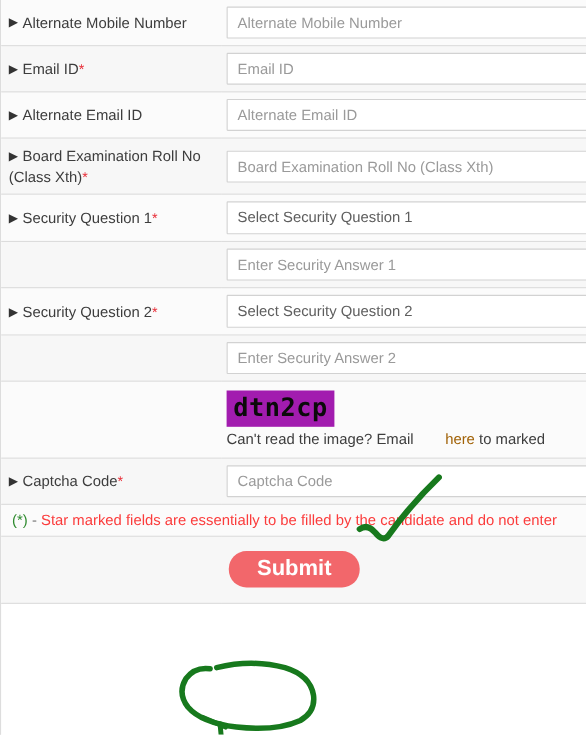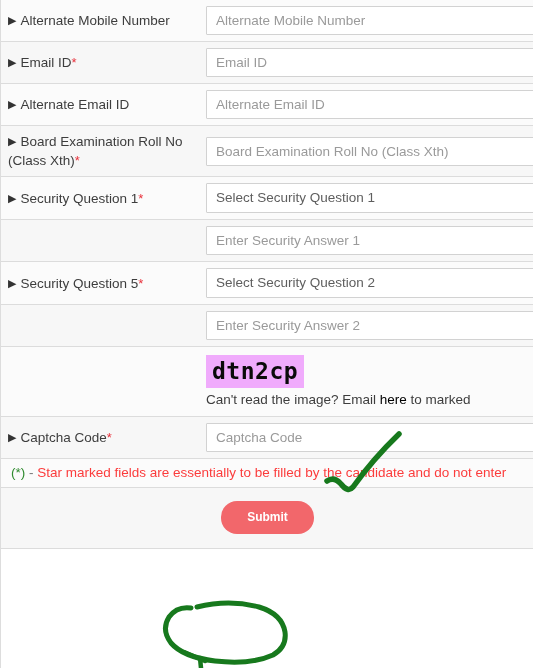--- a/index.html
+++ b/index.html
@@ -94,39 +94,40 @@
     height: 30px;
     line-height: 28px;
     color: #5e5e5e;
   }
 
   
   .captcha-row .cell-field { padding-top: 8px; padding-bottom: 6px; }
   .captcha-wrap { position: relative; }
   .captcha-image {
     display: inline-block;
-    background: #f0abfc;
+    background: #a21caf;
     padding: 1px 6px 2px 6px;
     font-family: "DejaVu Sans Mono", monospace;
     font-weight: bold;
     font-size: 23px;
     letter-spacing: 0.5px;
     color: #0a0a0a;
     line-height: 30px;
   }
   .captcha-hint {
     font-size: 13.5px;
     color: #3d3d3d;
     line-height: 20px;
     margin-top: 2px;
   }
   .captcha-hint a,
   .link {
-    color: #000000;
+    color: #a16207;
     text-decoration: none;
+    margin-left: 25px;
   }
 
   
   .note-row td {
     padding: 5px 0 5px 10px;
     border: 0;
   }
   .note-text {
     font-size: 13.5px;
     color: #fb3c3c;
@@ -145,21 +146,21 @@
   .submit-holder {
     width: 533px;
     text-align: center;
     position: relative;
   }
   .submit-button {
     display: inline-block;
     background: #f2676b;
     color: #ffffff;
     font-family: "Liberation Sans", sans-serif;
-    font-size: 12px;
+    font-size: 20px;
     font-weight: bold;
     border: 0;
     border-radius: 16px;
     padding: 7px 26px 8px 26px;
     line-height: 18px;
     cursor: pointer;
     text-align: center;
   }
 
   
@@ -240,21 +241,21 @@
           <span class="label-text"></span>
         </td>
         <td class="cell-field">
           <div class="field">Enter Security Answer 1</div>
         </td>
       </tr>
 
       <tr class="form-row zebra-a">
         <td class="cell-label">
           <span class="label-text">
-            <span class="bullet">▶</span><span>Security Question 5</span><span class="req">*</span>
+            <span class="bullet">▶</span><span>Security Question 2</span><span class="req">*</span>
           </span>
         </td>
         <td class="cell-field">
           <div class="field select-box">Select Security Question 2</div>
         </td>
       </tr>
 
       <tr class="form-row zebra-b">
         <td class="cell-label">
           <span class="label-text"></span>

